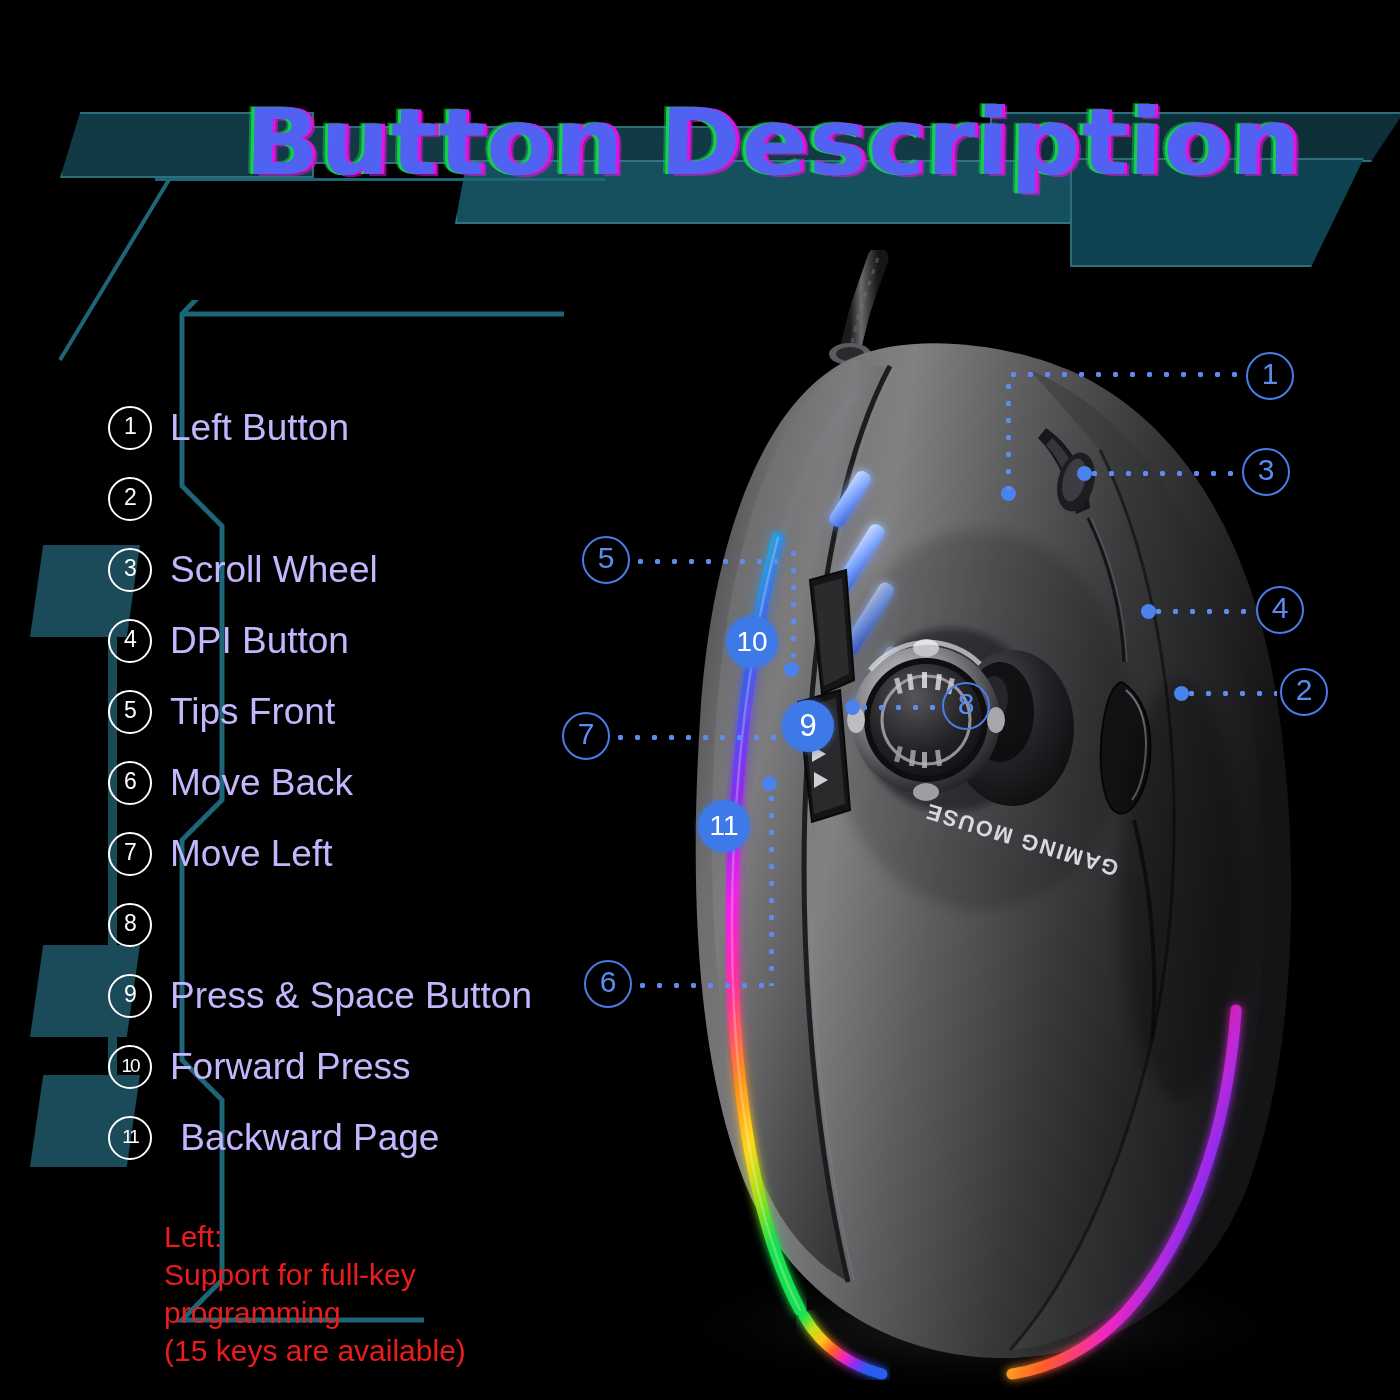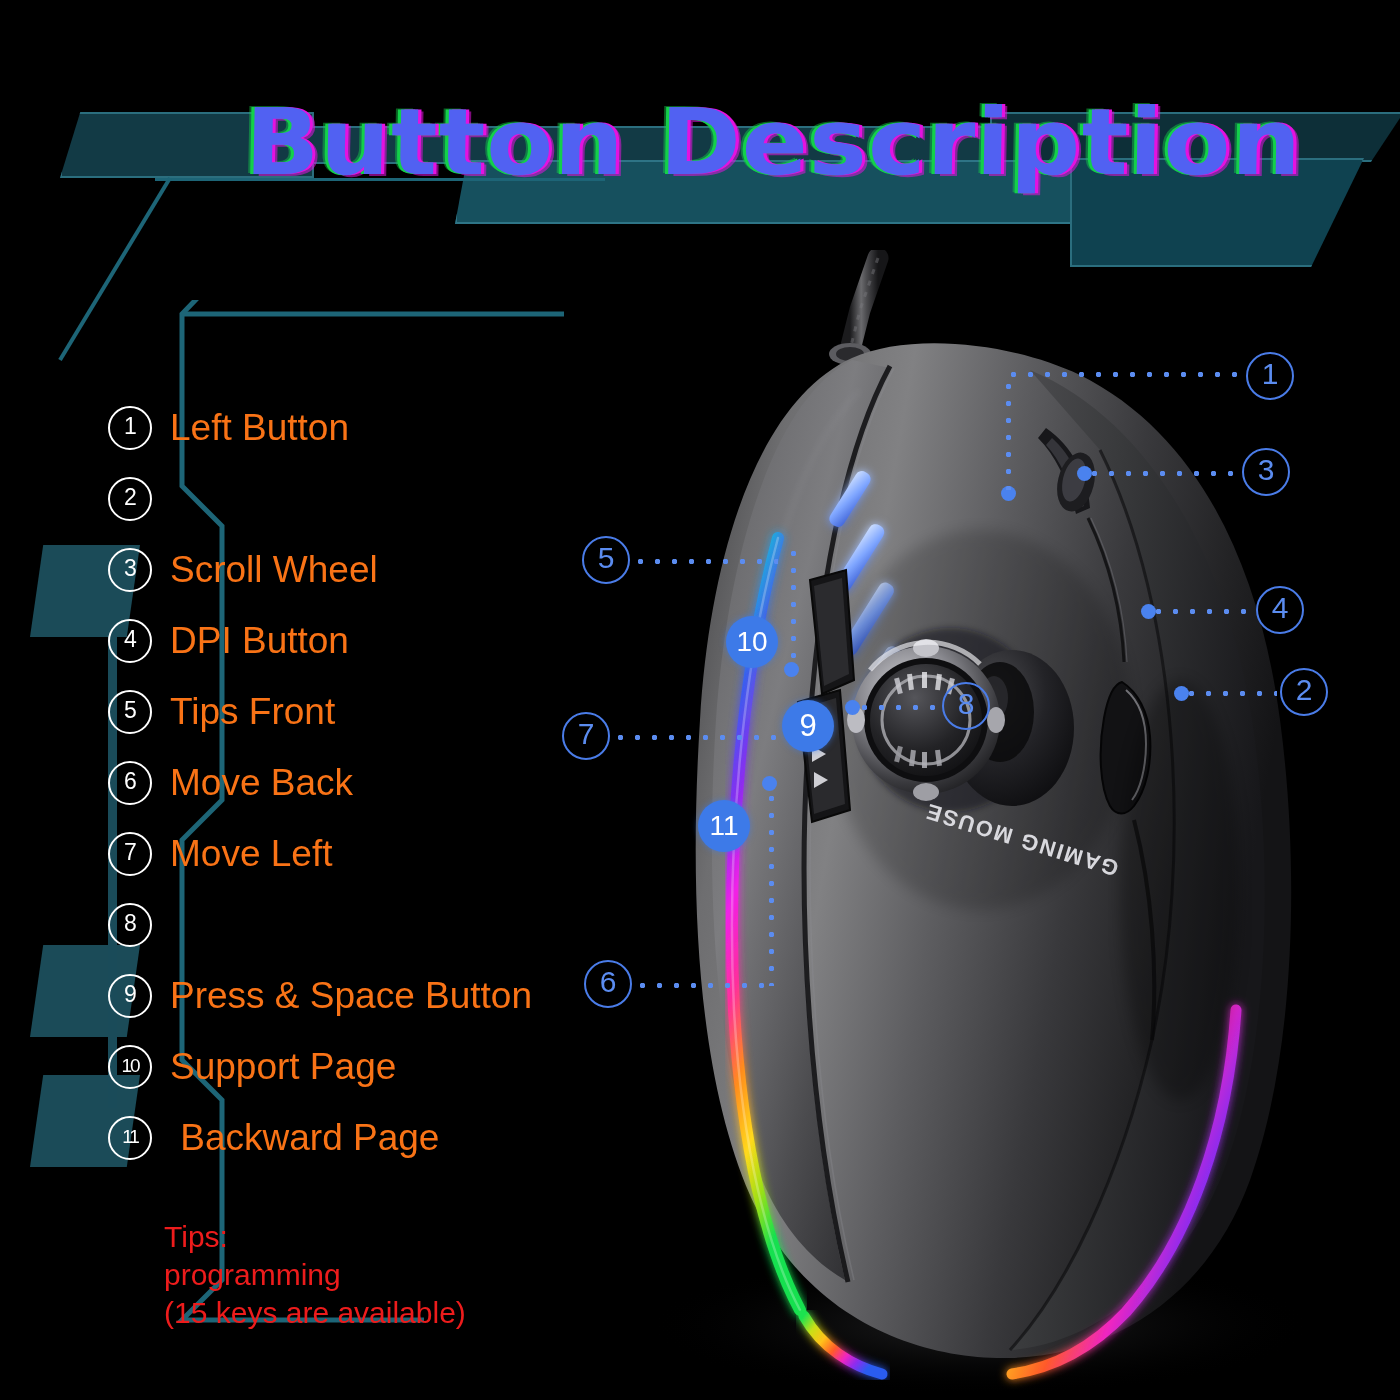--- a/index.html
+++ b/index.html
@@ -51,21 +51,21 @@
 
   
   #legend{position:absolute;left:108px;top:392px;width:470px;}
   .li{display:flex;align-items:center;height:71px;}
   .numc{
     width:40px;height:40px;flex:0 0 40px;border:2px solid #ffffff;border-radius:50%;
     color:#fff;font-size:23px;line-height:37px;text-align:center;
     font-family:"Liberation Sans",sans-serif;letter-spacing:-1px;
   }
   .numc.two{font-size:19px;line-height:38px;letter-spacing:-2px;}
-  .ltext{margin-left:18px;color:#f97316;font-size:37px;font-family:"Liberation Sans",sans-serif;white-space:pre;}
+  .ltext{margin-left:18px;color:#c4b5fd;font-size:37px;font-family:"Liberation Sans",sans-serif;white-space:pre;}
 
   
   #tips{position:absolute;left:164px;top:1218px;color:#ed1c1c;font-size:30px;line-height:38px;
     font-family:"Liberation Sans",sans-serif;}
   #tips div{white-space:pre;}
 
   
   #mouse{position:absolute;left:560px;top:250px;width:800px;height:1150px;}
 
   
@@ -339,30 +339,31 @@
     </div>
     <div class="li">
       <div class="numc">8</div>
     </div>
     <div class="li">
       <div class="numc">9</div>
       <div class="ltext">Press &amp; Space Button</div>
     </div>
     <div class="li">
       <div class="numc two">10</div>
-      <div class="ltext">Support Page</div>
+      <div class="ltext">Forward Press</div>
     </div>
     <div class="li">
       <div class="numc two">11</div>
       <div class="ltext"> Backward Page</div>
     </div>
   </div>
 
   <div id="tips">
-    <div>Tips:</div>
+    <div>Left:</div>
+    <div>Support for full-key</div>
     <div>programming</div>
     <div>(15 keys are available)</div>
   </div>
 
   <div class="anchor" style="left:1001px;top:486px;"></div>
   <div class="dotlinev" style="left:1005px;top:378px;height:112px;"></div>
   <div class="dotline" style="left:1005px;top:371px;width:236px;"></div>
 
   <div class="anchor" style="left:1077px;top:466px;"></div>
   <div class="dotline" style="left:1086px;top:470px;width:156px;"></div>

